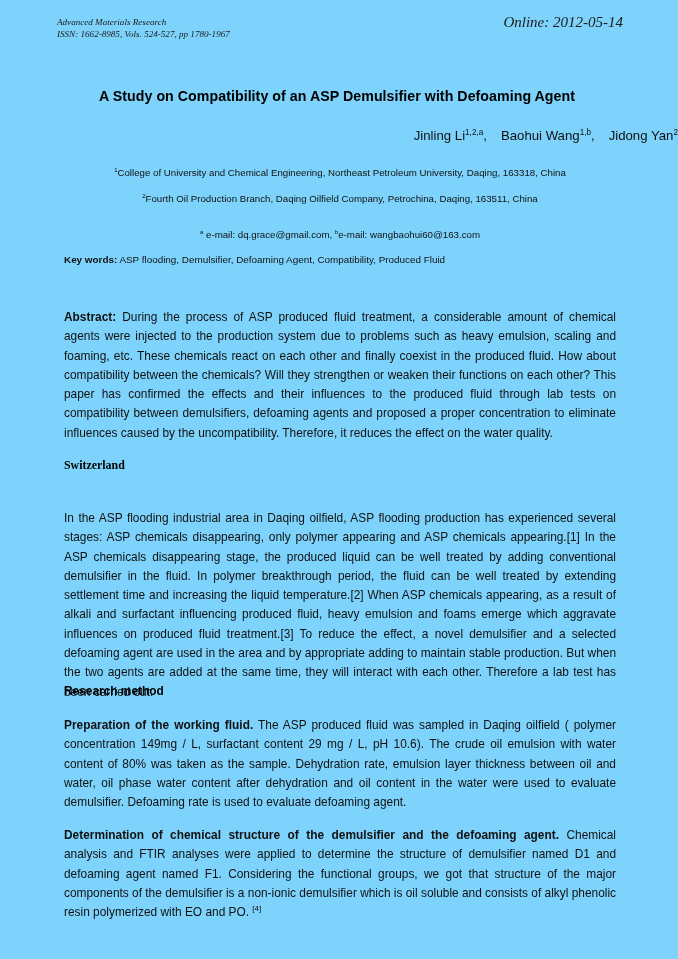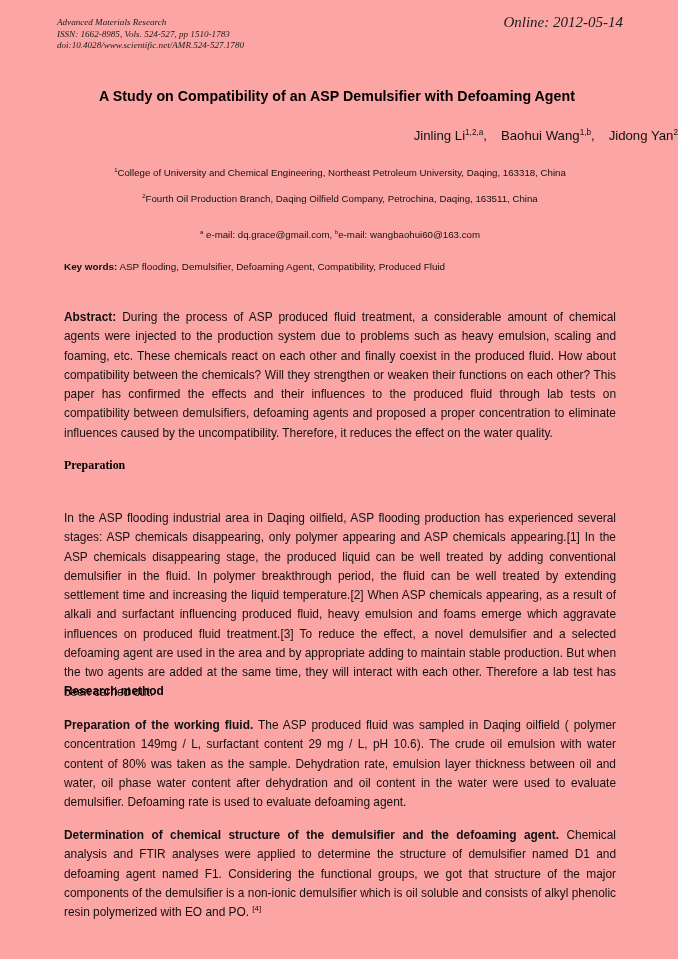--- a/index.html
+++ b/index.html
@@ -13,21 +13,21 @@
     overflow: hidden;
     font-family: "Liberation Serif", serif;
     color: #000000;
     position: relative;
   }
   .page {
     position: absolute;
     left: 0; top: 0;
     width: 678px;
     height: 959px;
-    background: #fca5a5;
+    background: #7dd3fc;
     box-sizing: border-box;
   }
   
   .jheader {
     position: absolute;
     left: 57px;
     top: 17px;
     width: 566px;
   }
   .jheader-left {
@@ -106,21 +106,21 @@
     text-align: center;
     font-family: "Liberation Sans", sans-serif;
     font-size: 9.7px;
     color: #111;
   }
 
   
   .keywords {
     position: absolute;
     left: 64px;
-    top: 261px;
+    top: 254px;
     width: 552px;
     font-family: "Liberation Sans", sans-serif;
     font-size: 9.9px;
     color: #111;
   }
   .keywords b { font-weight: bold; }
 
   
   .body-text {
     position: absolute;
@@ -167,22 +167,21 @@
   }
 </style>
 </head>
 <body>
 
 <div class="page">
 
   <div class="jheader">
     <div class="jheader-left">
       <div>Advanced Materials Research</div>
-      <div>ISSN: 1662-8985, Vols. 524-527, pp 1510-1783</div>
-      <div>doi:10.4028/www.scientific.net/AMR.524-527.1780</div>
+      <div>ISSN: 1662-8985, Vols. 524-527, pp 1780-1967</div>
     </div>
     <div class="jheader-right">Online: 2012-05-14</div>
   </div>
 
   <div class="title">A Study on Compatibility of an ASP Demulsifier with Defoaming Agent</div>
 
   <div class="authors">
     <span><span>Jinling  Li</span><sup>1,2,a</sup><span>,</span></span><span class="gap"></span><span><span>Baohui Wang</span><sup>1,b</sup><span>,</span></span><span class="gap"></span><span><span>Jidong Yan</span><sup>2</sup></span>
   </div>
 
@@ -190,21 +189,21 @@
     <div class="affil-block"><sup>1</sup><span>College of University and Chemical Engineering, Northeast Petroleum University, Daqing, 163318, China</span></div>
     <div class="affil-block"><sup>2</sup><span>Fourth Oil Production Branch, Daqing Oilfield Company, Petrochina, Daqing, 163511, China</span></div>
   </div>
 
   <div class="emails"><sup>a</sup> <span>e-mail: dq.grace@gmail.com,</span> <sup>b</sup><span>e-mail: wangbaohui60@163.com</span></div>
 
   <div class="keywords"><b>Key words:</b> <span>ASP flooding, Demulsifier, Defoaming Agent, Compatibility, Produced Fluid</span></div>
 
   <div class="body-text abstract"><b>Abstract:</b> <span>During the process of ASP produced fluid treatment, a considerable amount of chemical agents were injected to the production system due to problems such as heavy emulsion, scaling and foaming, etc. These chemicals react on each other and finally coexist in the produced fluid. How about compatibility between the chemicals? Will they strengthen or weaken their functions on each other? This paper has confirmed the effects and their influences to the produced fluid through lab tests on compatibility between demulsifiers, defoaming agents and proposed a proper concentration to eliminate influences caused by the uncompatibility. Therefore, it reduces the effect on the water quality.</span></div>
 
-  <div class="sec-intro-head">Preparation</div>
+  <div class="sec-intro-head">Switzerland</div>
   <div class="body-text intro-body">In the ASP flooding industrial area in Daqing oilfield, ASP flooding production has experienced several stages: ASP chemicals disappearing, only polymer appearing and ASP chemicals appearing.[1] In the ASP chemicals disappearing stage, the produced liquid can be well treated by adding conventional demulsifier in the fluid. In polymer breakthrough period, the fluid can be well treated by extending settlement time and increasing the liquid temperature.[2] When ASP chemicals appearing, as a result of alkali and surfactant influencing produced fluid, heavy emulsion and foams emerge which aggravate influences on produced fluid treatment.[3] To reduce the effect, a novel demulsifier and a selected defoaming agent are used in the area and by appropriate adding to maintain stable production. But when the two agents are added at the same time, they will interact with each other. Therefore a lab test has been carried out.</div>
 
   <div class="sec-method-head">Research method</div>
   <div class="body-text prep-body"><b>Preparation of the working fluid.</b> <span>The ASP produced fluid was sampled in Daqing oilfield ( polymer concentration 149mg / L, surfactant content 29 mg / L, pH 10.6). The crude oil emulsion with water content of 80% was taken as the sample. Dehydration rate, emulsion layer thickness between oil and water, oil phase water content after dehydration and oil content in the water were used to evaluate demulsifier. Defoaming rate is used to evaluate defoaming agent.</span></div>
 
   <div class="body-text determ-body"><b>Determination of chemical structure of the demulsifier and the defoaming agent.</b> <span>Chemical analysis and FTIR analyses were applied to determine the structure of demulsifier named D1 and defoaming agent named F1. Considering the functional groups, we got that structure of the major components of the demulsifier is a non-ionic demulsifier which is oil soluble and consists of alkyl phenolic resin polymerized with EO and PO.</span> <span class="refsup">[4]</span></div>
 
 </div>
 
 </body></html>

